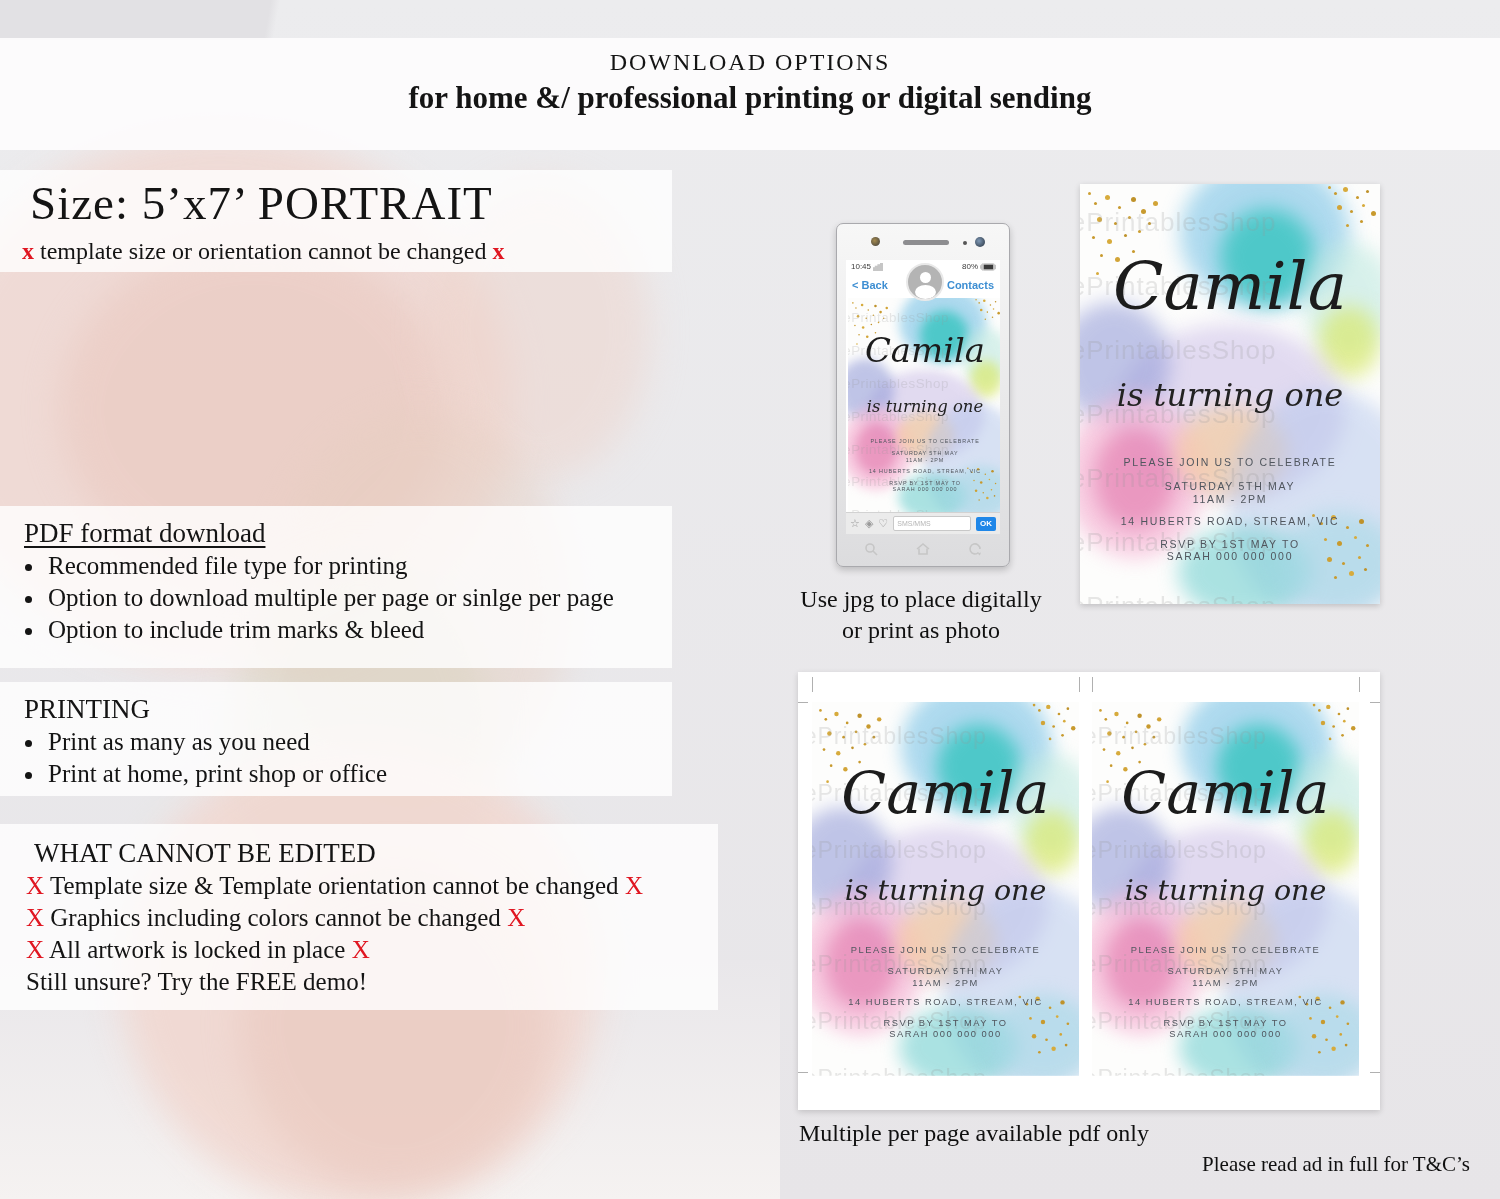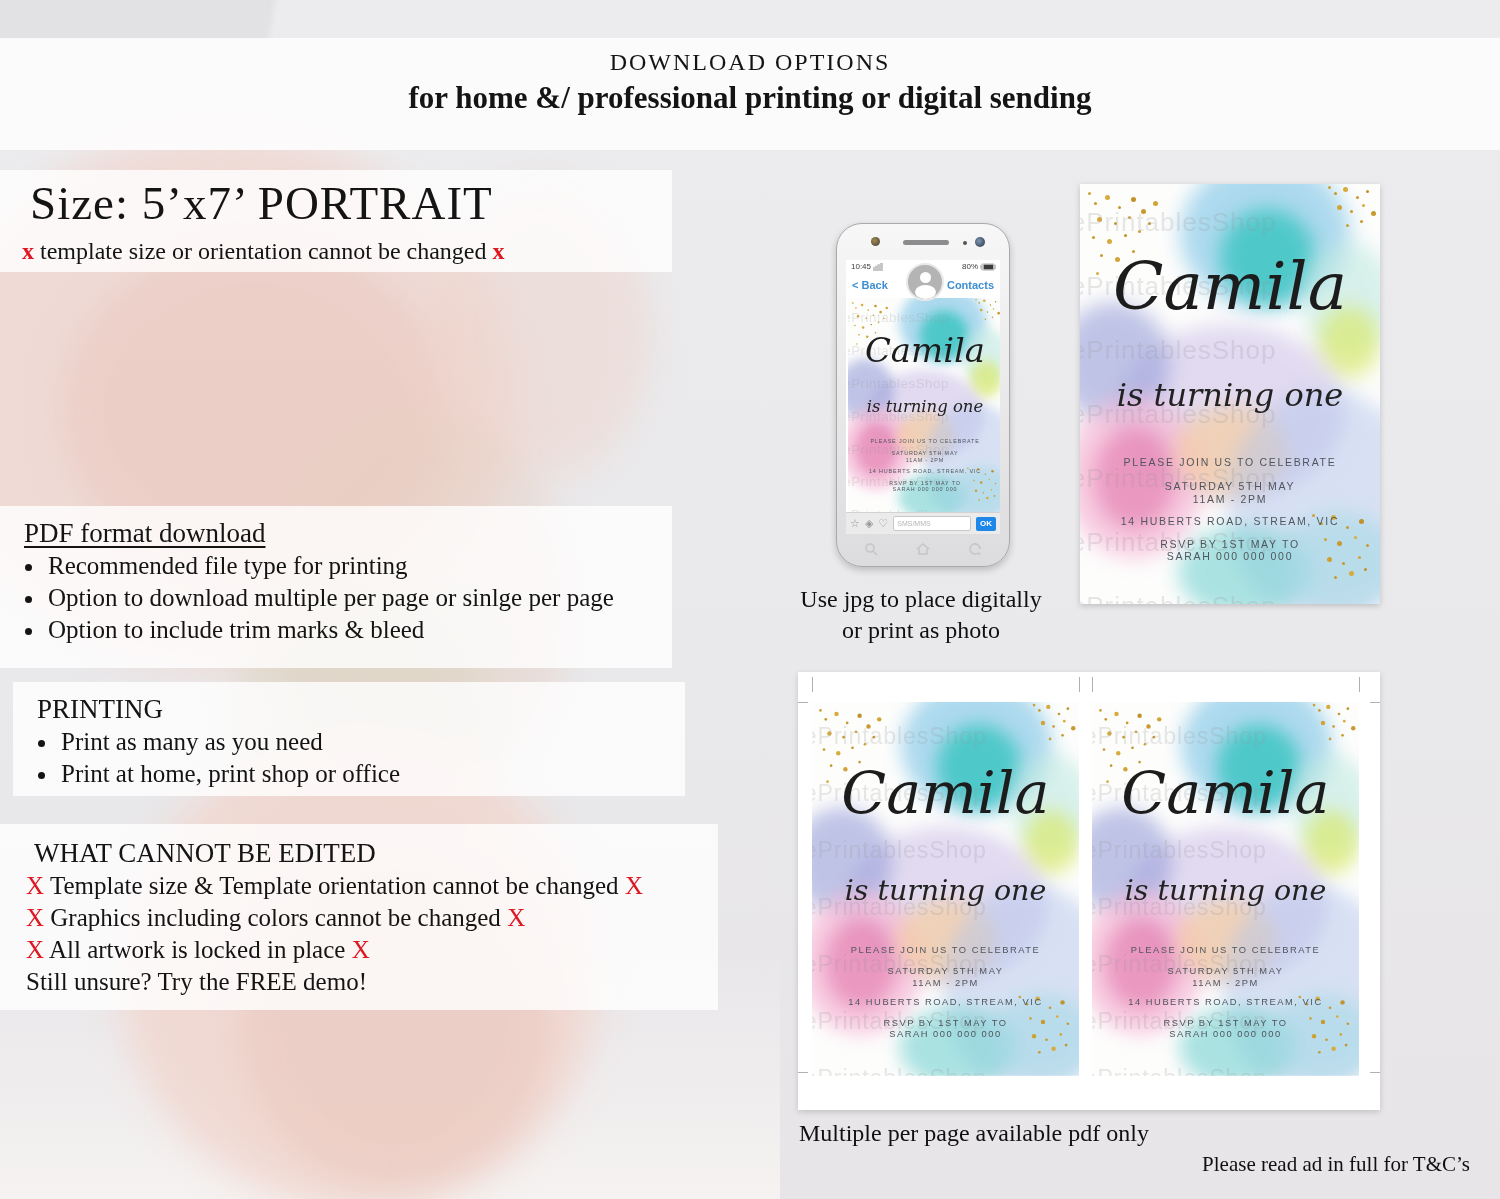--- a/index.html
+++ b/index.html
@@ -23,21 +23,21 @@
   
   .header-band{position:absolute;left:0;top:38px;width:1500px;height:112px;
     background:rgba(252,251,252,.96);z-index:2;text-align:center;}
   .h-title{margin-top:11px;font-size:24px;letter-spacing:2px;}
   .h-sub{margin-top:4px;font-size:31px;font-weight:600;}
   
   .band{position:absolute;left:0;width:672px;background:rgba(255,255,255,.8);z-index:2;}
   .size-band{top:170px;height:102px;}
   .jpg-band{top:302px;height:170px;}
   .pdf-band{top:506px;height:162px;}
-  .printing-band{top:682px;height:114px;margin-left:13px;}
+  .printing-band{top:682px;height:114px;}
   .edit-band{top:824px;height:186px;padding-left:46px;}
   .size-h{position:absolute;left:30px;top:6px;font-size:47px;letter-spacing:1px;}
   .size-warn{position:absolute;left:22px;top:68px;font-size:24px;}
   .rx-b{color:#e01621;font-weight:bold;}
   .rx{color:#e01621;}
   .sec-h{position:absolute;left:24px;top:12px;font-size:27px;}
   .sec-h.u{text-decoration:underline;text-underline-offset:4px;}
   .sec-ul{position:absolute;left:24px;top:44px;margin:0;padding:0 0 0 22px;
     width:640px;font-size:25px;line-height:31px;list-style-type:disc;}
   .sec-ul li{margin:0 0 1px 0;padding-left:2px;}
@@ -97,21 +97,21 @@
   .sheet{position:absolute;left:798px;top:672px;width:582px;height:438px;background:#fff;
     box-shadow:0 2px 6px rgba(0,0,0,.16);z-index:2;}
   .sheet-card{position:absolute;top:30px;width:267px;height:374px;overflow:hidden;}
   .sheet-card .invite-card{transform:scale(.89);transform-origin:0 0;}
   .sc-a{left:14px;} .sc-b{left:294px;}
   .tm{position:absolute;background:#b0b0b0;}
   .tm-v{width:1px;height:15px;top:5px;}
   .tm-h{width:10px;height:1px;}
   
   .phone{position:absolute;left:836px;top:223px;width:172px;height:342px;z-index:2;
-    border-radius:26px;border:1px solid #a9a9ad;
+    border-radius:7px;border:1px solid #a9a9ad;
     background:linear-gradient(#f7f7f7,#dcdcde);box-shadow:0 3px 7px rgba(0,0,0,.2);}
   .earpiece{position:absolute;left:66px;top:16px;width:46px;height:5px;border-radius:3px;background:#8d8d90;}
   .p-cam{position:absolute;left:34px;top:13px;width:9px;height:9px;border-radius:50%;
     background:radial-gradient(circle at 40% 40%,#a48a4f,#3c3c3c);}
   .p-dot1{position:absolute;left:126px;top:17px;width:4px;height:4px;border-radius:50%;background:#555;}
   .p-dot2{position:absolute;left:138px;top:13px;width:10px;height:10px;border-radius:50%;
     background:radial-gradient(circle at 40% 40%,#7e98b5,#26303c);}
   .screen{position:absolute;left:9px;top:36px;width:154px;height:274px;background:#fff;overflow:hidden;}
   .statusbar{position:relative;height:13px;font-family:"Liberation Sans",sans-serif;
     font-size:8px;color:#3b3b3b;}

